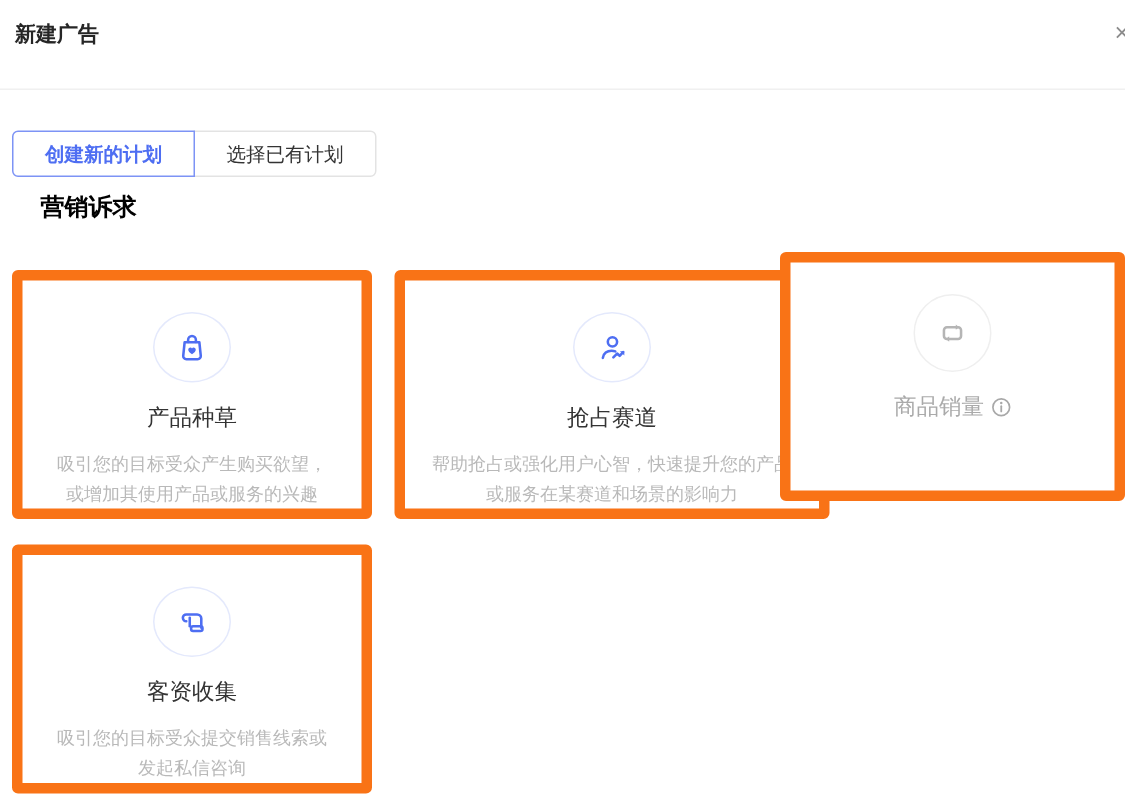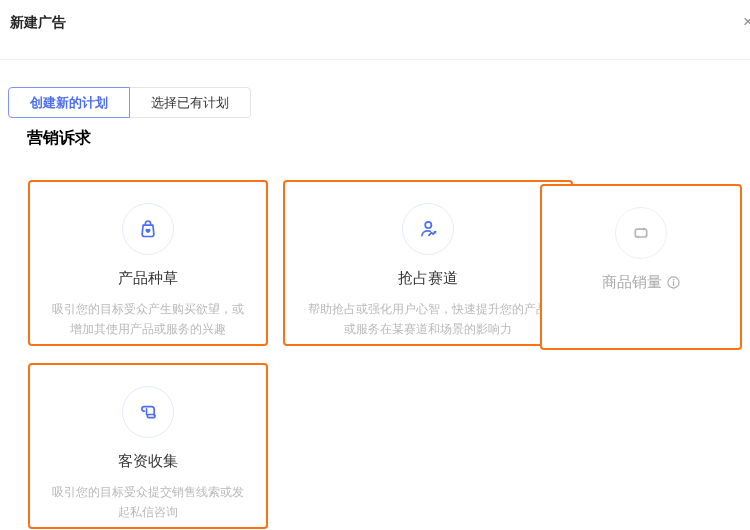--- a/index.html
+++ b/index.html
@@ -38,28 +38,27 @@
   }
   .tab.inactive { border-radius: 0 4px 4px 0; margin-left: -1px; z-index: 1; }
 
   .section-title {
     position: absolute; left: 10px; top: 128px;
     font-size: 16px; font-weight: 600; color: #000000; margin-left: 17px;
   }
 
   .card {
     position: absolute; background: #fff;
-    border: 2px solid #f97316; border-radius: 4px;
+    border: 7px solid #f97316; border-radius: 4px;
     display: flex; flex-direction: column; align-items: center;
     cursor: pointer;
-    margin-left: 20px;
   }
   .card-1 { left: 8px;   top: 180px; width: 240px; height: 166px; }
   .card-2 { left: 263px; top: 180px; width: 290px; height: 166px; }
-  .card-3 { left: 520px; top: 184px; width: 202px; height: 166px; }
+  .card-3 { left: 520px; top: 168px; width: 230px; height: 166px; }
   .card-4 { left: 8px;   top: 363px; width: 240px; height: 166px; }
 
   .icon-circle {
     margin-top: 21px; width: 52px; height: 52px; border-radius: 50%;
     border: 1px solid #e4e9fc; display: flex; align-items: center; justify-content: center;
   }
   .card.disabled .icon-circle { border-color: #efefef; }
   .card-title-row {
     margin-top: 14px; display: flex; align-items: center; gap: 5px;
     font-size: 15px; font-weight: 500; color: #333;

